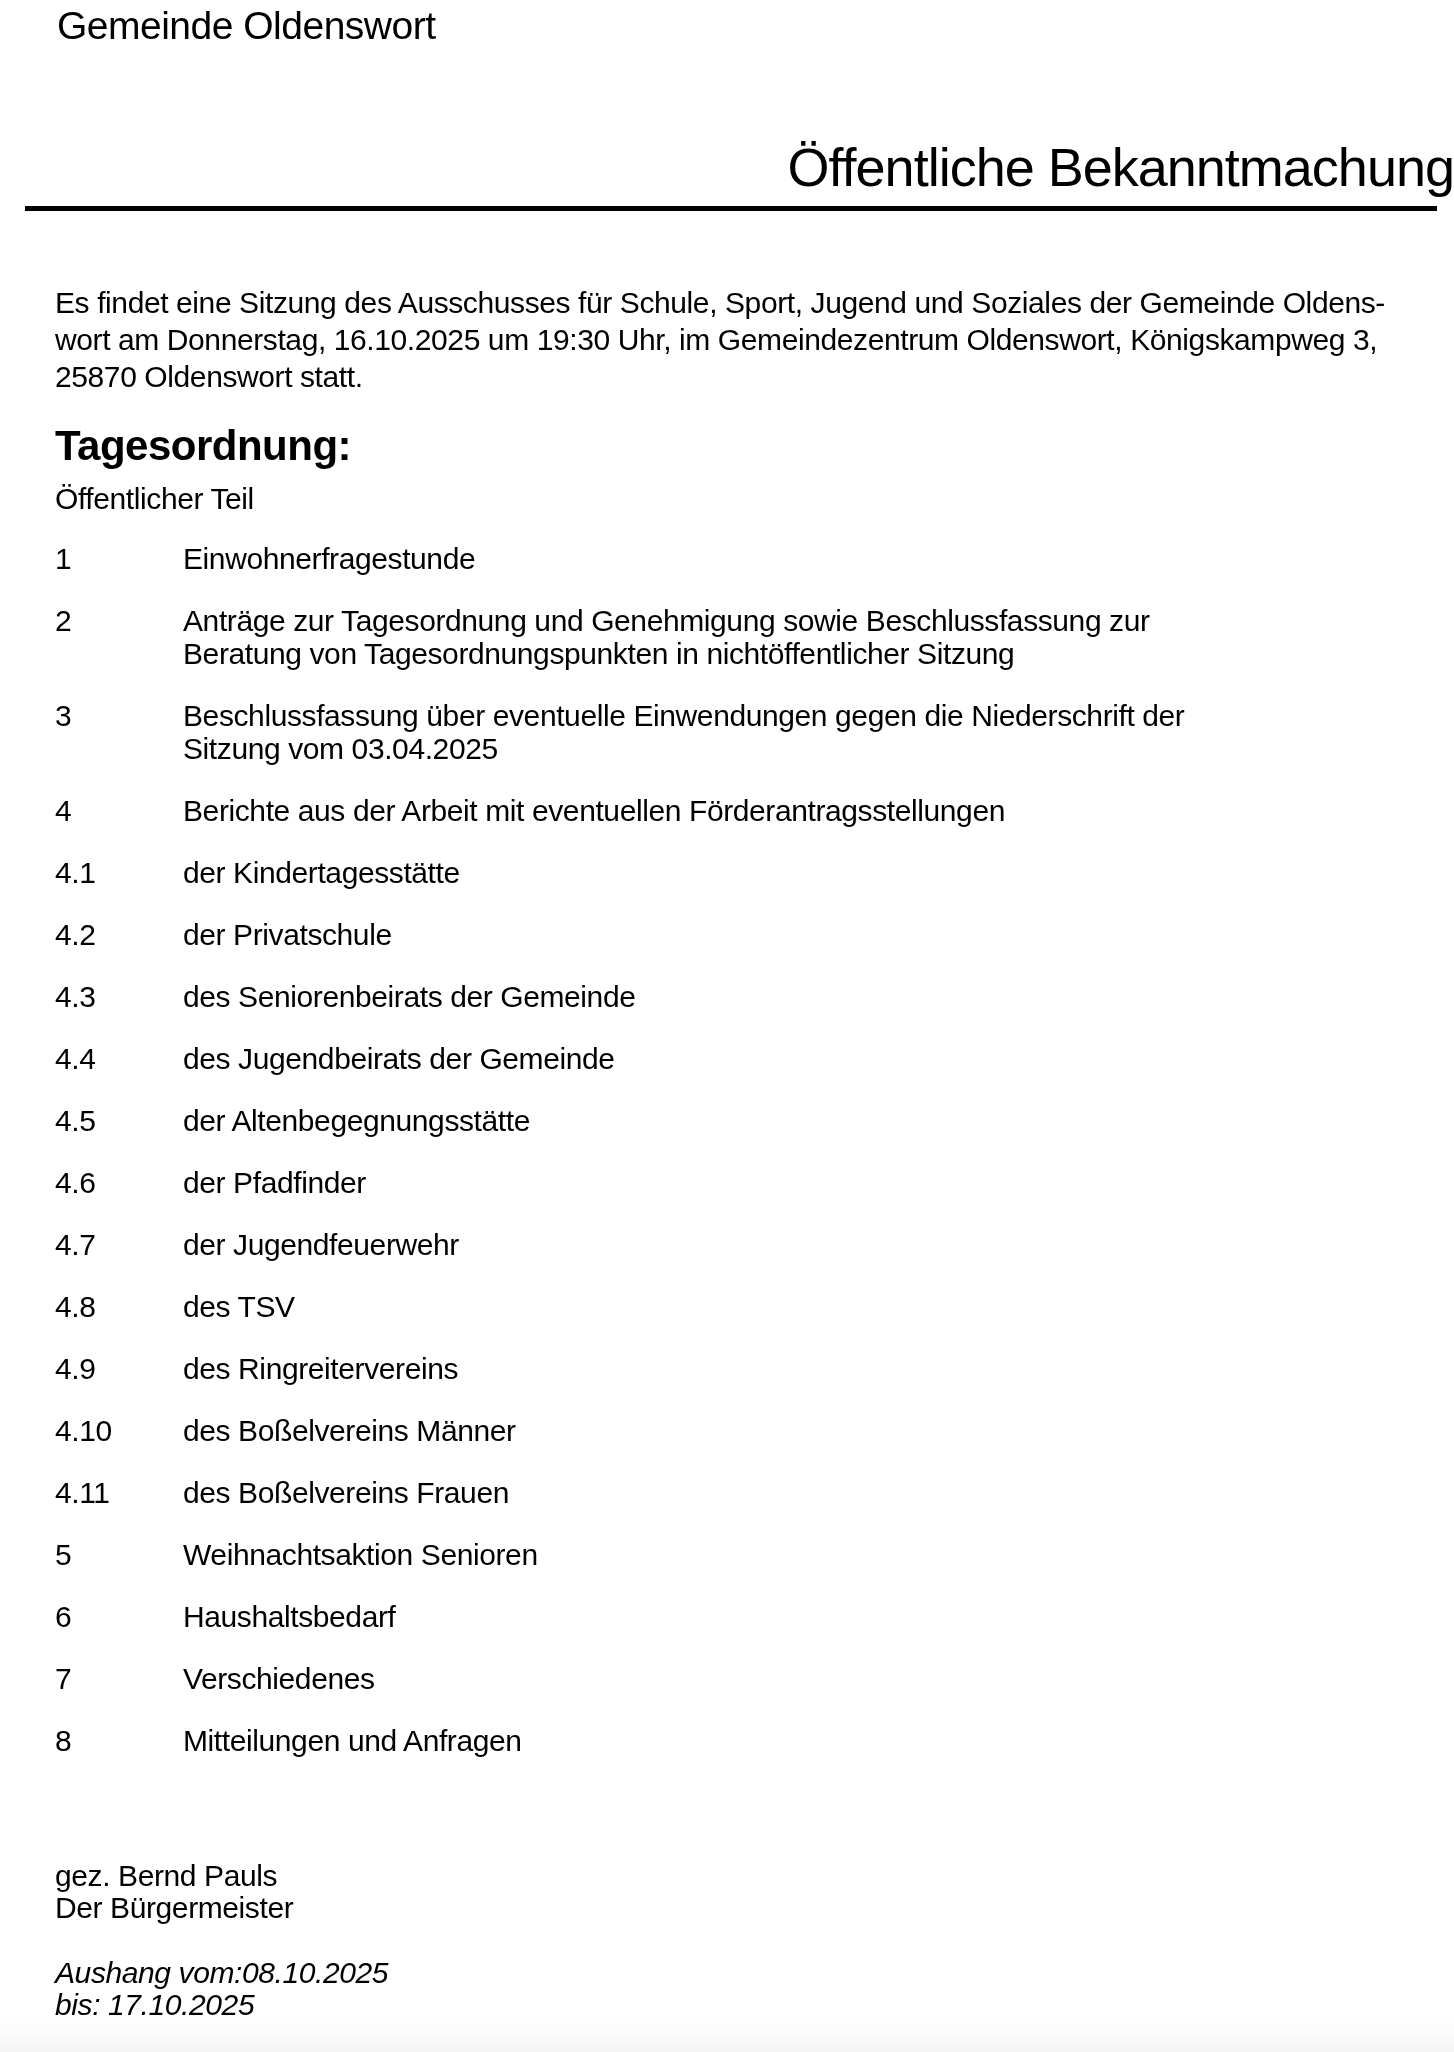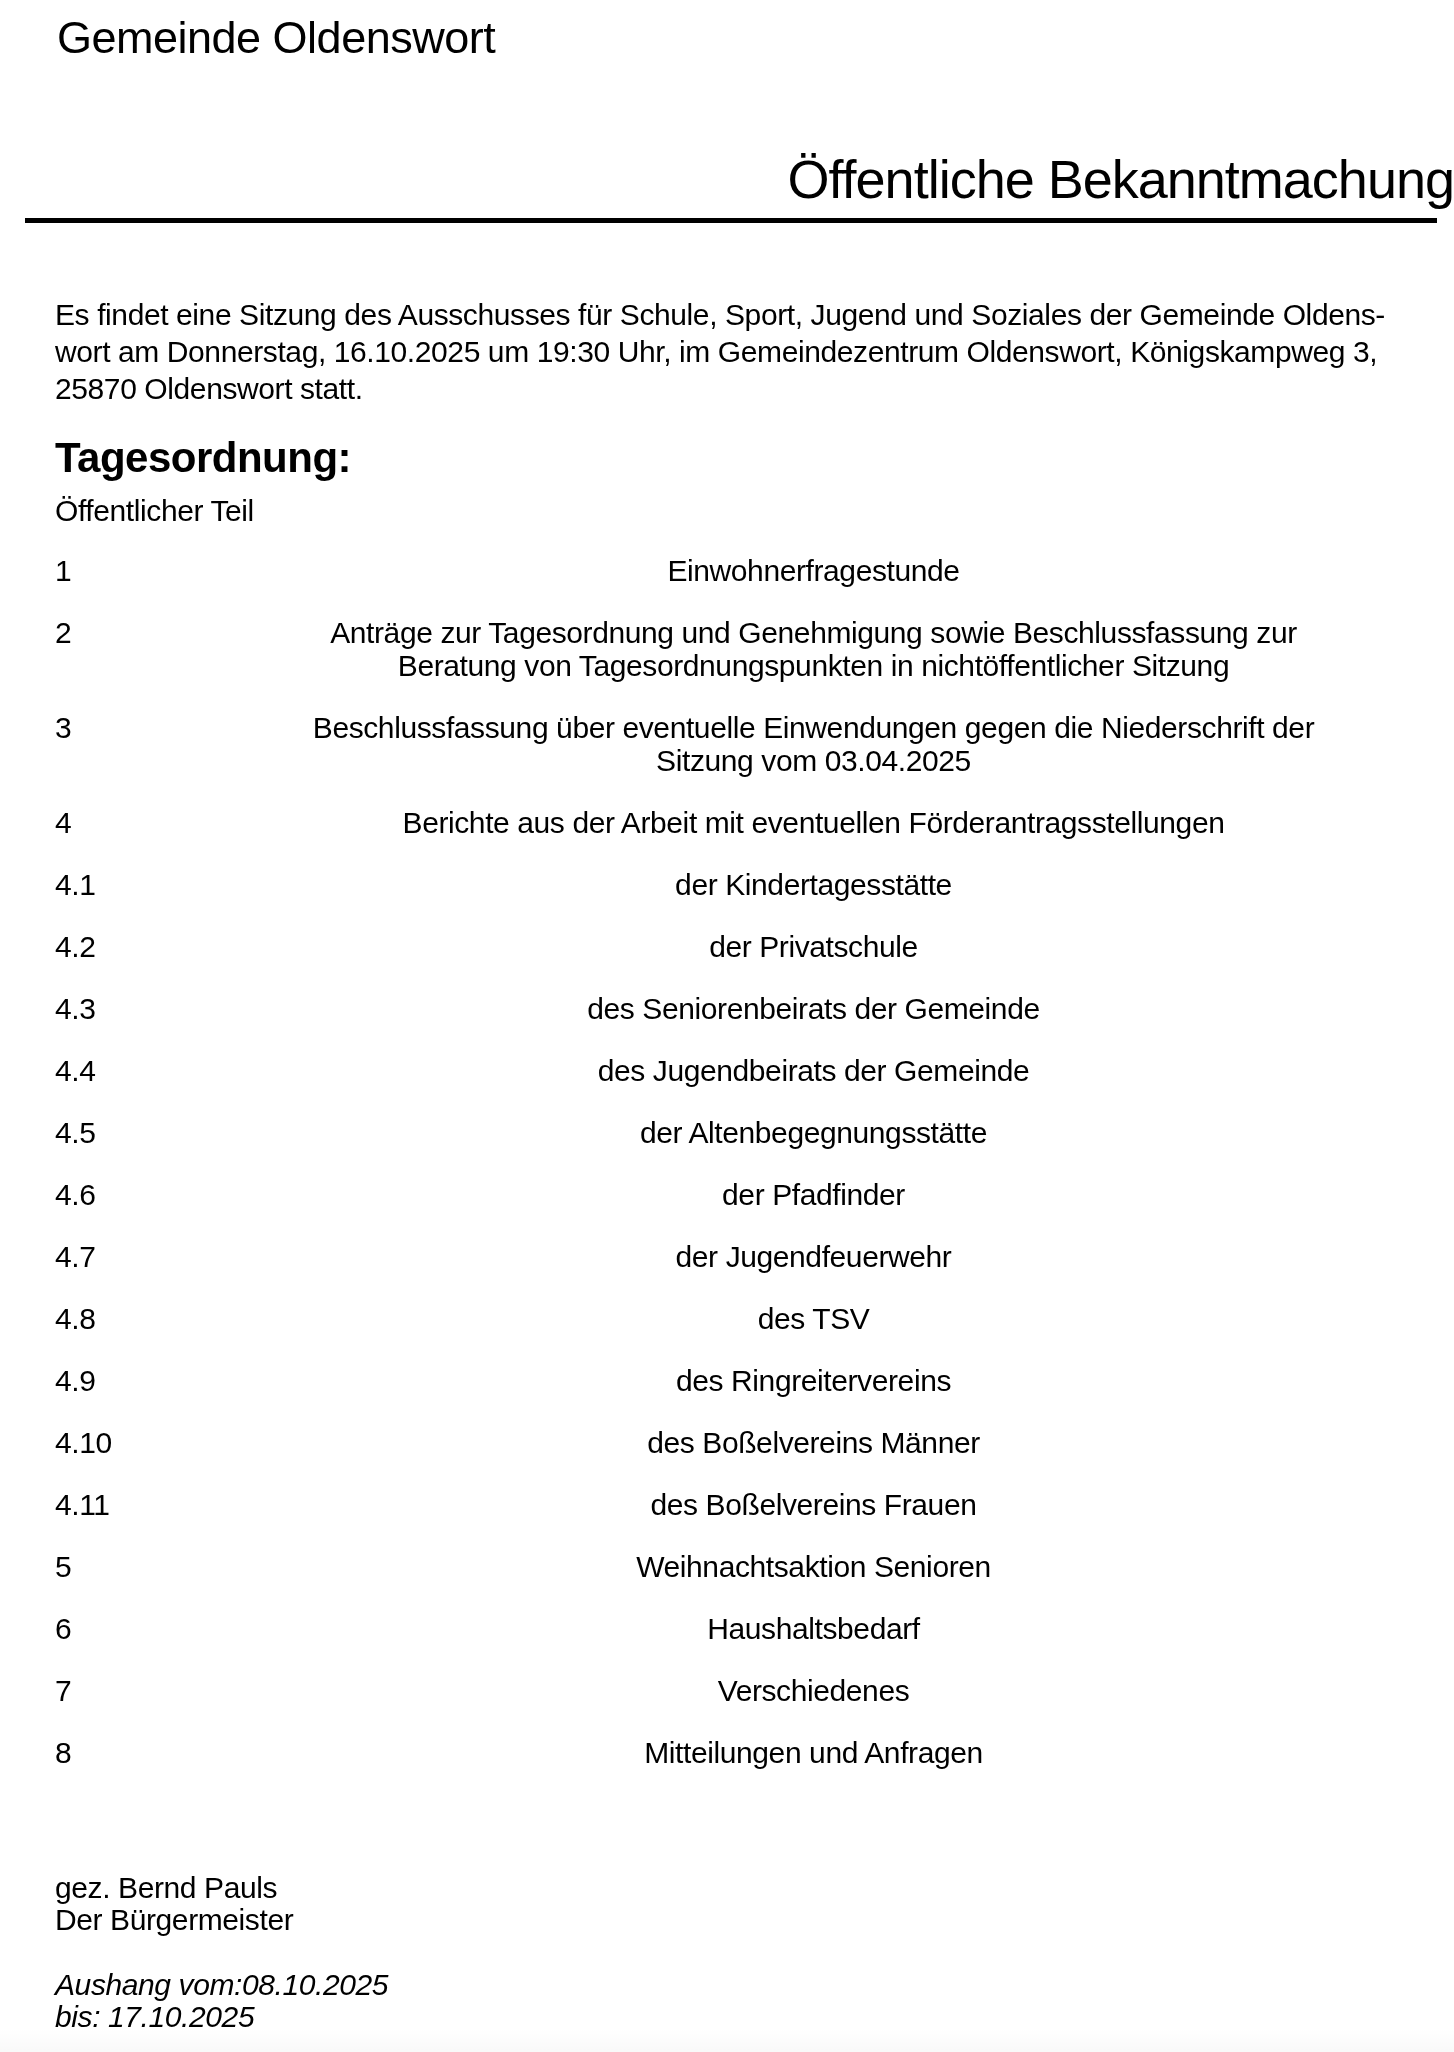--- a/index.html
+++ b/index.html
@@ -9,22 +9,22 @@
     height: 2052px;
     background: #ffffff;
     color: #000000;
     font-family: "Liberation Sans", sans-serif;
     position: relative;
     overflow: hidden;
   }
   .page { position: relative; width: 100%; height: 100%; }
 
   .muni {
-    margin: 12px 0 0 57px;
-    font-size: 45px;
+    margin: 0 0 0 57px;
+    font-size: 39px;
     line-height: 52px;
     letter-spacing: -0.5px;
   }
   .subtitle {
     margin-top: 83px;
     margin-left: 80px;
     font-size: 54px;
     line-height: 65px;
     text-align: right;
     letter-spacing: -1px;
@@ -56,21 +56,21 @@
   }
   .agenda {
     margin: 27px 10px 0 55px;
     font-size: 30px;
     line-height: 33px;
     letter-spacing: -0.4px;
   }
   .agenda-row { display: flex; align-items: flex-start; }
   .agenda-row + .agenda-row { margin-top: 29px; }
   .agenda-num { flex: 0 0 128px; }
-  .agenda-text { flex: 1 1 auto; white-space: pre-line; text-align: center; }
+  .agenda-text { flex: 1 1 auto; white-space: pre-line; }
 
   .signature {
     margin: 103px 0 0 55px;
     font-size: 30px;
     line-height: 32px;
     letter-spacing: -0.4px;
   }
   .posting {
     margin: 33px 0 0 55px;
     font-size: 30px;

